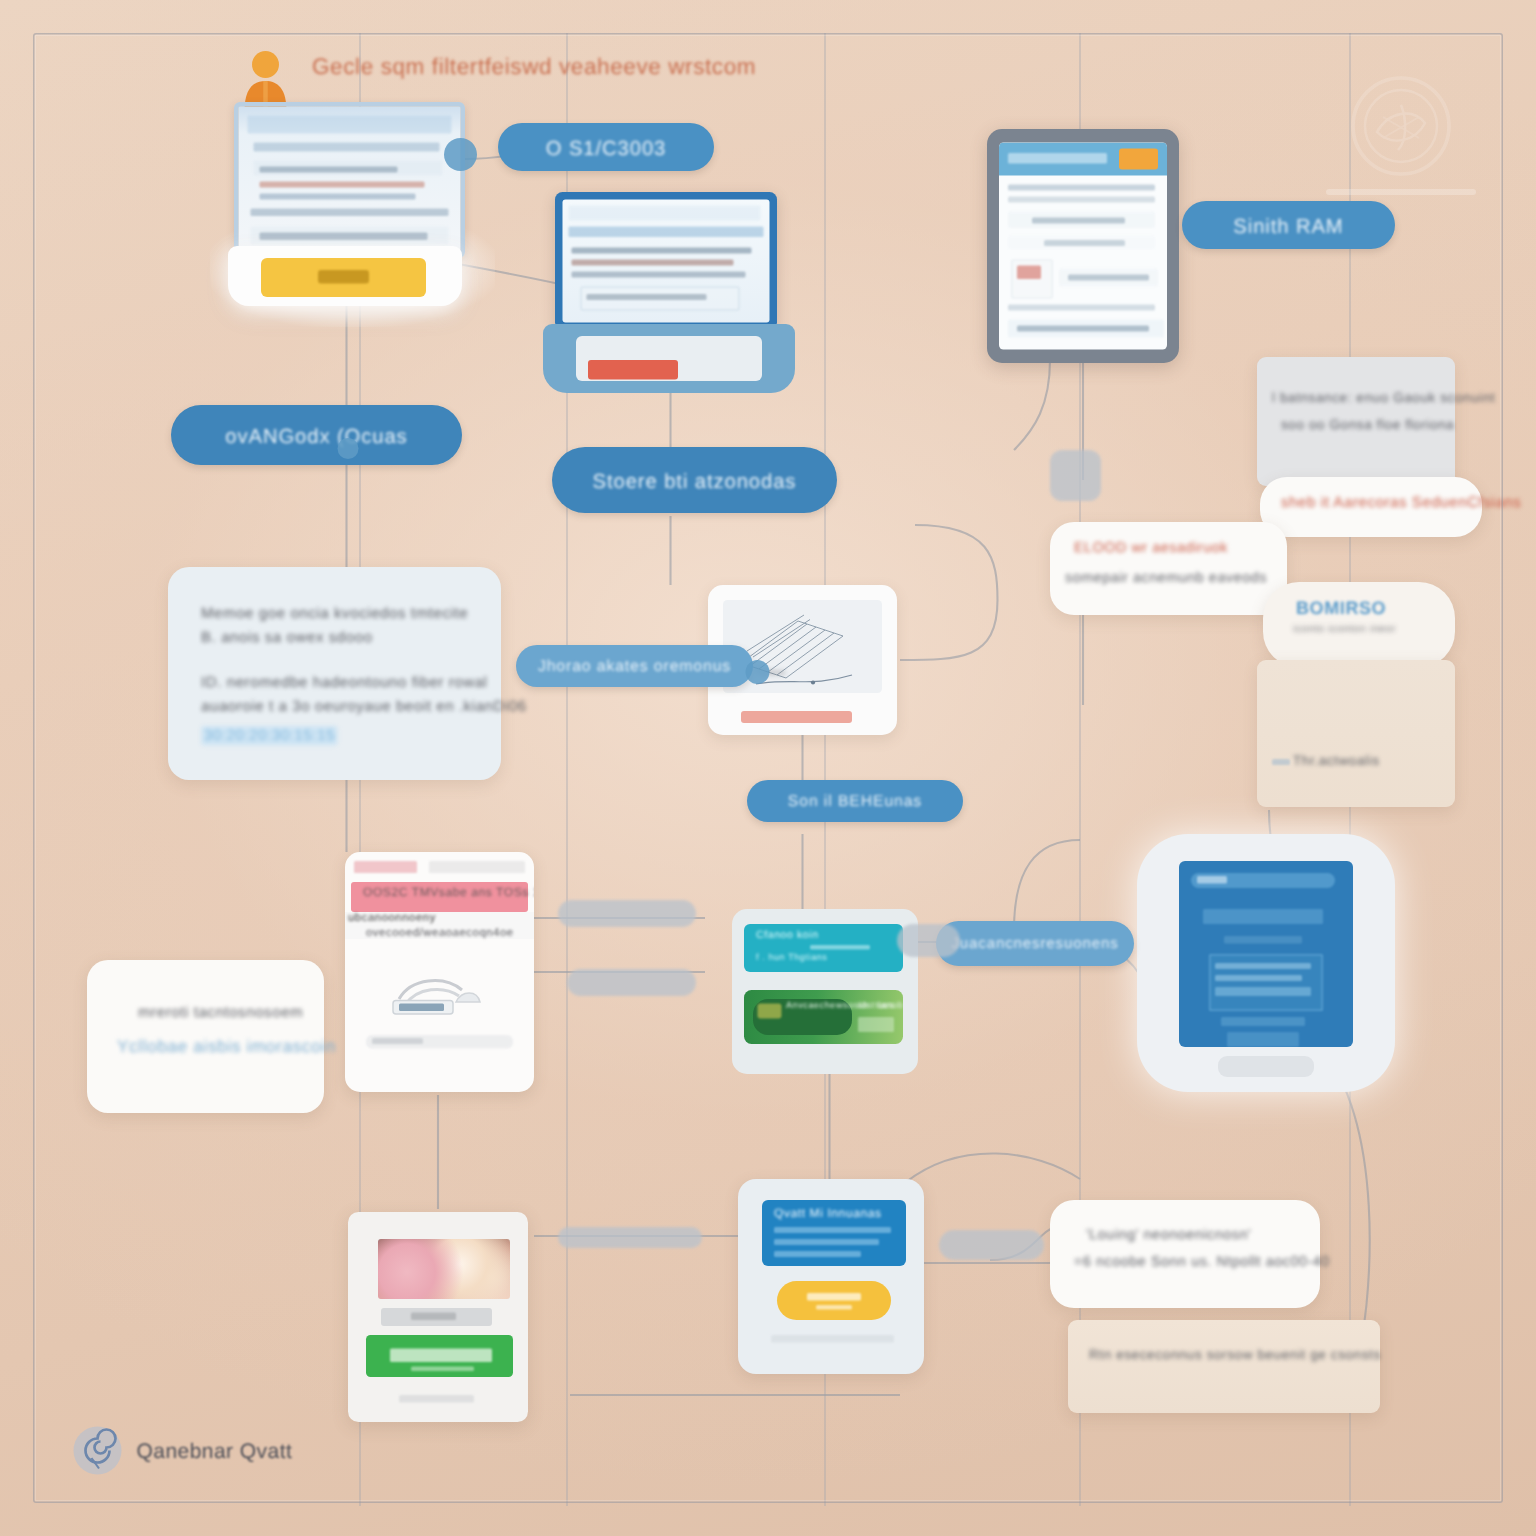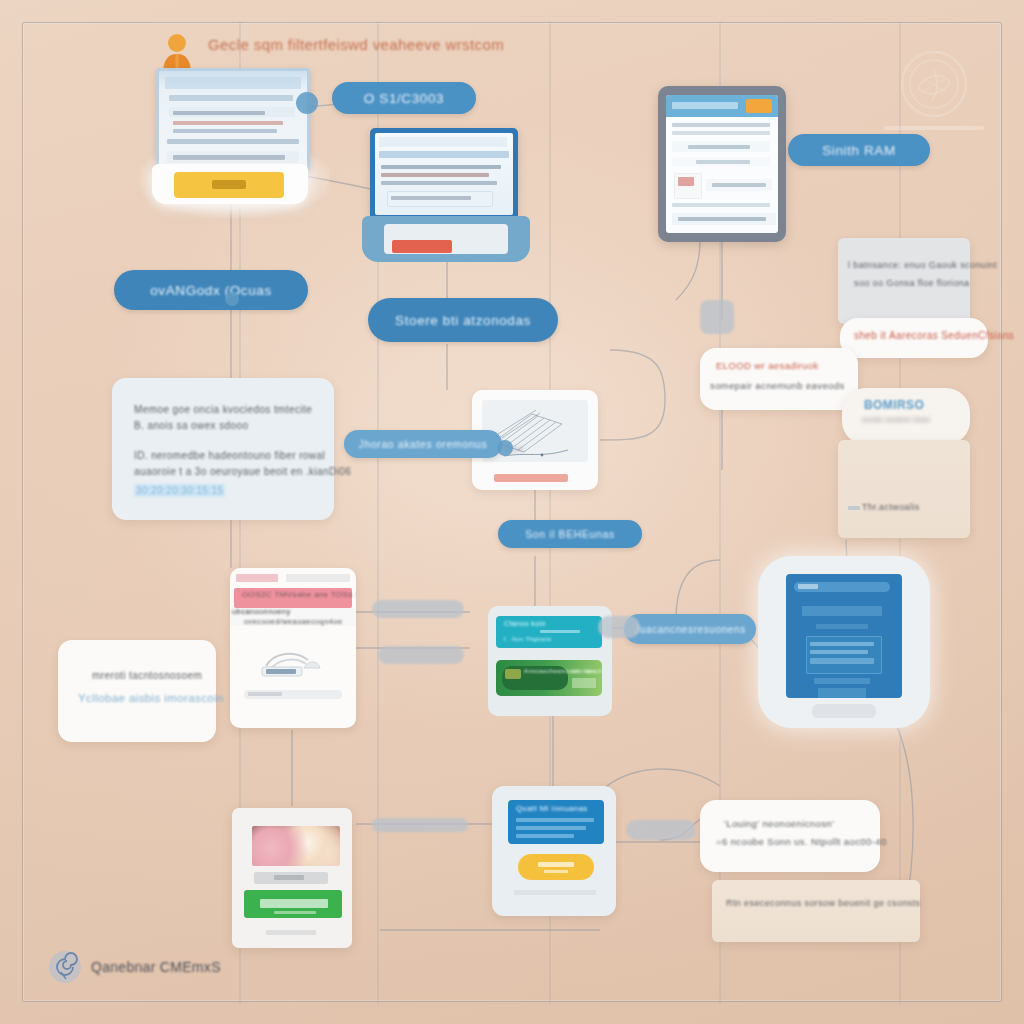--- a/index.html
+++ b/index.html
@@ -476,19 +476,19 @@
     <div class="nub" style="left:700px;top:300px;width:34px;height:34px;border-radius:8px;"></div>
 
     <div id="brand">
       <div id="brand-mark">
         <svg viewBox="0 0 34 34" width="34" height="34">
           <circle cx="17" cy="17" r="16" fill="#aebfd6" opacity=".55"></circle>
           <path d="M25 17 a8 8 0 1 1 -8 -8 a6 6 0 1 1 6 6 a4 4 0 1 1 -4 -4" fill="none" stroke="#6d87ac" stroke-width="1.8"></path>
           <path d="M13 22 L18 29" stroke="#6d87ac" stroke-width="1.4"></path>
         </svg>
       </div>
-      <div id="brand-text">Qanebnar CMEmxS</div>
+      <div id="brand-text">Qanebnar Qvatt</div>
     </div>
 
   </div>
 
   <div id="frame"></div>
 </div>
 
 </body></html>

